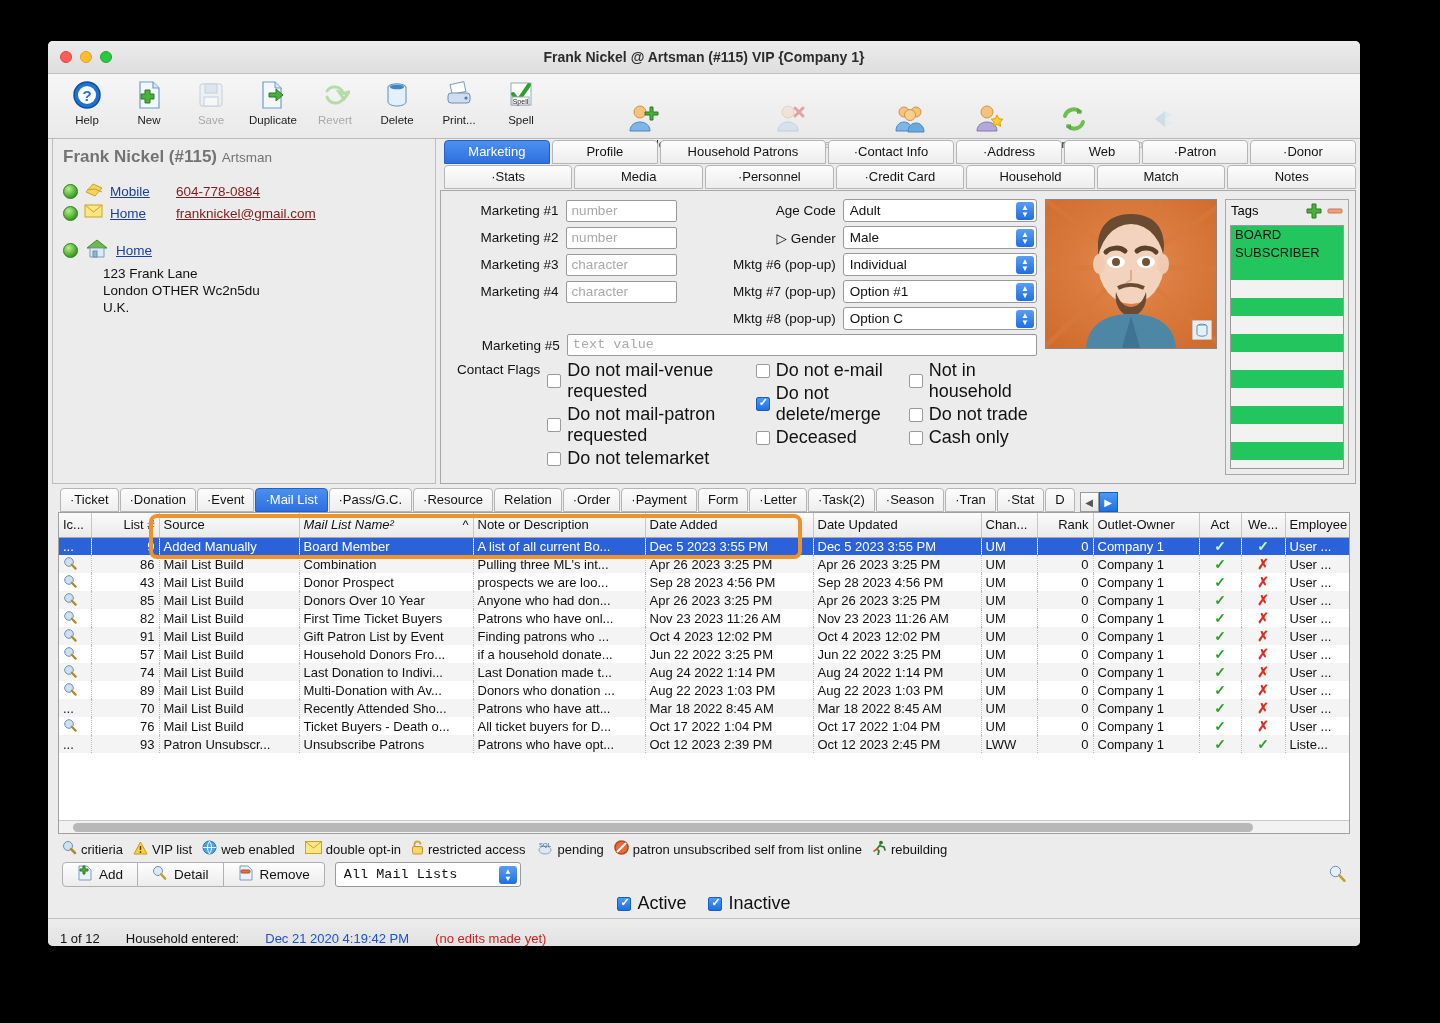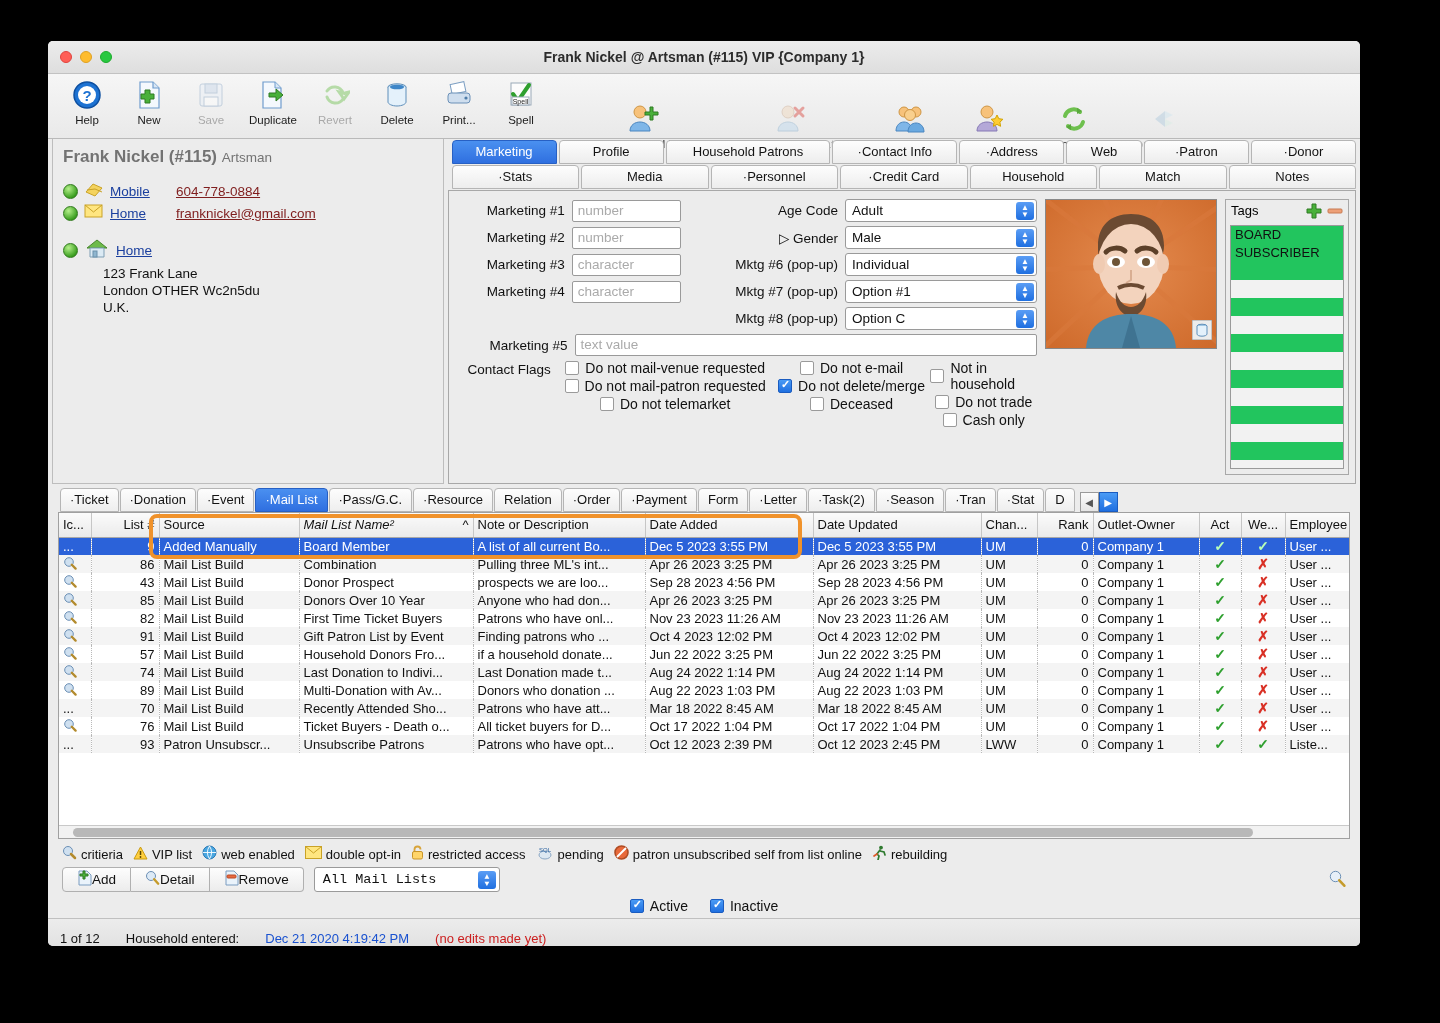--- a/index.html
+++ b/index.html
@@ -103,21 +103,21 @@
     position:relative; width:196px;
   }
   .fselect .arrows{
     position:absolute; right:2px; top:2px; width:18px;height:18px;border-radius:3px;
     background:linear-gradient(#5a9df5,#1f6fe0); color:#fff;
     display:flex;flex-direction:column;align-items:center;justify-content:center;
     font-size:8px; line-height:7px;
   }
   .flagrow{ display:flex; margin-top:3px;}
   .flagcol{ display:flex; flex-direction:column; gap:2px;}
-  .cb{ display:flex; align-items:center; gap:6px; font-size:14px; color:#111;justify-content:center;}
+  .cb{ display:flex; align-items:center; gap:6px; font-size:18px; color:#111;}
   .cbbox{ width:14px;height:14px;border:1px solid #9a9a9a;background:#fff;border-radius:2px;flex:0 0 auto;}
   .cbbox.on{ background:linear-gradient(#4a9bf5,#1f6fe0); border-color:#1a5cc0; position:relative;}
   .cbbox.on:after{ content:"✓"; color:#fff; font-size:11px; position:absolute; left:2px; top:-2px; font-weight:bold;}
   .photo{
     width:172px;height:150px;border:1px solid #888; margin-left:8px; flex:0 0 auto;
     background:#d8743b; position:relative; overflow:hidden;
   }
   .tagspane{ width:124px; margin-left:8px; border:1px solid #a8a8a8; background:#ececec; flex:0 0 auto;
     display:flex; flex-direction:column;}
   .tagshdr{ display:flex; align-items:flex-start; padding:3px 5px; gap:5px; font-size:13px;}
@@ -165,21 +165,21 @@
     position:absolute; border:4px solid #f0922b; border-radius:8px; pointer-events:none;
   }
   .hscroll{
     height:13px; background:#f2f2f2; border-top:1px solid #c9c9c9; position:relative; flex:0 0 auto;
   }
   .hthumb{ position:absolute; left:14px; top:2px; height:9px; width:1180px; border-radius:5px; background:#b8b8b8;}
   .legend{ display:flex; align-items:center; gap:6px; font-size:13px; color:#111; padding:6px 10px 4px; flex-wrap:nowrap;}
   .legend .li{ display:flex; align-items:center; gap:4px; margin-right:4px;}
   .btnbar{ display:flex; align-items:center; gap:0; padding:0 10px; }
   .gbtn{
-    display:flex;align-items:center;font-size:13.5px; padding:6px 14px; height:25px;
+    display:flex;align-items:center;gap:7px; font-size:13.5px; padding:6px 14px; height:25px;
     background:linear-gradient(#fdfdfd,#ececec); border:1px solid #b0b0b0; cursor:pointer; color:#111;text-align:right;
   }
   .gbtn:first-child{ border-radius:4px 0 0 4px;}
   .gbtn+.gbtn{ border-left:none;}
   .gbtn:nth-child(3){ border-radius:0 4px 4px 0;}
   .mlselect{
     margin-left:10px; width:186px; height:25px; border:1px solid #9a9a9a; background:#fff;
     border-radius:3px; font-size:13.5px; color:#111; padding:0 26px 0 8px; line-height:23px; position:relative;font-family:Liberation Mono, monospace;
   }
   .activerow{ display:flex; justify-content:center; gap:22px; padding:6px 0 4px; }
@@ -505,21 +505,21 @@
                 <span>Option C</span>
                 <span class="arrows">
                     <span>▲</span>
                     <span>▼</span>
                   </span>
               </div>
             </div>
 
             <div class="frow">
               <div class="flabel" style="width:120px">Marketing #5</div>
-              <div class="finput" style="flex:1 1 auto;width:auto;">text value</div>
+              <div class="finput" style="flex:1 1 auto;width:auto;font-family:Liberation Mono, monospace;">text value</div>
             </div>
 
             <div class="flagrow">
               <div class="flabel" style="width:120px; padding-top:2px;">Contact Flags</div>
               <div class="flagcol" style="width:252px">
                 <label class="cb">
                     <span class="cbbox"></span>
                     <span>Do not mail-venue requested</span>
                   </label>
                 <label class="cb">

